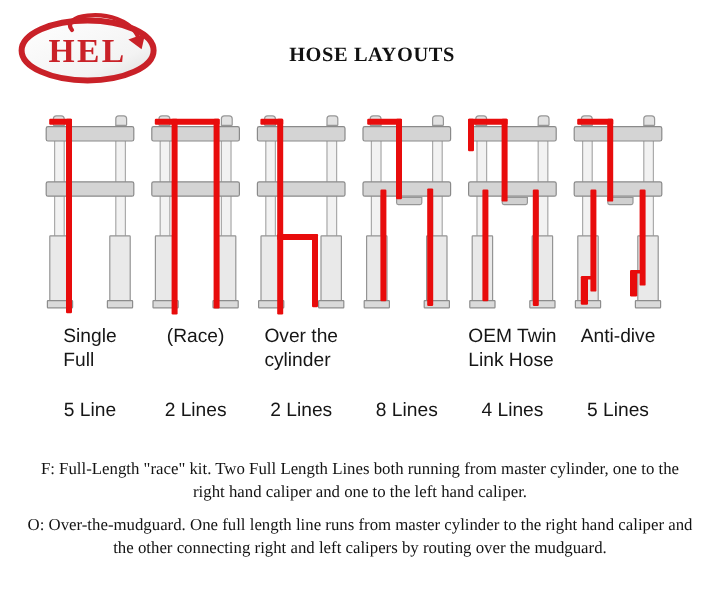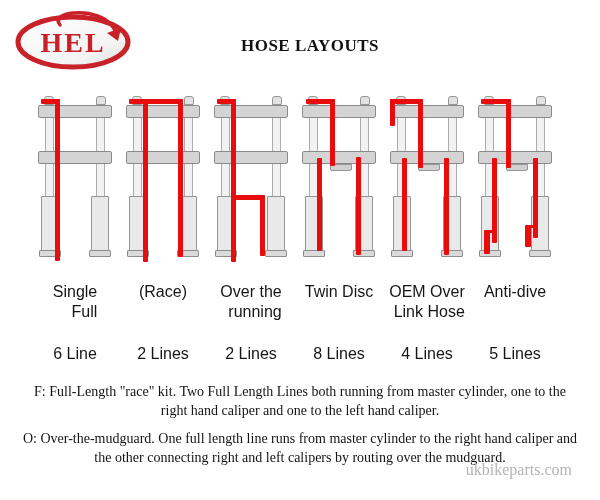--- a/index.html
+++ b/index.html
@@ -22,21 +22,21 @@
   .tube   { width:9px;  height:98px; top:8px; background:#f2f2f2; border:1px solid #ababab; }
   .yoke   { left:0; width:74px; height:13px; background:#d4d4d4; border:1px solid #8a8a8a;
             border-radius:2px; }
   .slider { width:18px; height:58px; top:100px; background:#e9e9e9; border:1px solid #949494;
             border-radius:1px; }
   .foot   { width:22px; height:7px; top:154px; background:#dadada; border:1px solid #8d8d8d;
             border-radius:1px; }
   .junction { background:#d0d0d0; border:1px solid #969696; border-radius:0 0 2px 2px; }
   .hose   { border-radius:1px; }
 
-  .label { margin-top:20px; height:42px; text-align:right; font-size:16px;
+  .label { margin-top:9px; height:42px; text-align:left; font-size:16px;
            line-height:20px; color:#161616; white-space:nowrap; }
   .count { margin-top:21px; font-size:16px; color:#161616; white-space:nowrap; }
 
   
   #notes { position:absolute; left:20px; top:382px; width:560px; text-align:center;
            font-family:"Liberation Serif", serif; font-size:14px; line-height:19px;
            color:#131313; }
   #notes p { margin:0 0 9px 0; }
 
   #watermark { position:absolute; right:28px; top:461px;
@@ -76,21 +76,21 @@
           <div class="yoke" style="top: 55px;"></div>
           <div class="cap" style="left: 6px;"></div>
           <div class="cap" style="left: 58px;"></div>
           <div class="hose" style="left: 3px; top: 3px; width: 19px; height: 5px; background: rgb(232, 12, 12);"></div>
           <div class="hose" style="left: 17px; top: 3px; width: 5px; height: 162px; background: rgb(232, 12, 12);"></div>
         </div>
         <div class="label">
           <div>Single</div>
           <div>Full</div>
         </div>
-        <div class="count">6 Line</div>
+        <div class="count">5 Line</div>
       </div>
       <div class="cell">
         <div class="fork">
           <div class="tube" style="left: 7px;"></div>
           <div class="tube" style="left: 58px;"></div>
           <div class="slider" style="left: 3px;"></div>
           <div class="slider" style="left: 53px;"></div>
           <div class="foot" style="left: 1px;"></div>
           <div class="foot" style="left: 51px;"></div>
           <div class="yoke" style="top: 9px;"></div>
@@ -118,21 +118,21 @@
           <div class="yoke" style="top: 55px;"></div>
           <div class="cap" style="left: 6px;"></div>
           <div class="cap" style="left: 58px;"></div>
           <div class="hose" style="left: 3px; top: 3px; width: 19px; height: 5px; background: rgb(232, 12, 12);"></div>
           <div class="hose" style="left: 17px; top: 3px; width: 5px; height: 163px; background: rgb(232, 12, 12);"></div>
           <div class="hose" style="left: 17px; top: 99px; width: 34px; height: 5px; background: rgb(232, 12, 12);"></div>
           <div class="hose" style="left: 46px; top: 99px; width: 5px; height: 61px; background: rgb(232, 12, 12);"></div>
         </div>
         <div class="label">
           <div>Over the</div>
-          <div>running</div>
+          <div>cylinder</div>
         </div>
         <div class="count">2 Lines</div>
       </div>
       <div class="cell">
         <div class="fork">
           <div class="tube" style="left: 7px;"></div>
           <div class="tube" style="left: 58px;"></div>
           <div class="slider" style="left: 3px;"></div>
           <div class="slider" style="left: 53px;"></div>
           <div class="foot" style="left: 1px;"></div>
@@ -141,21 +141,20 @@
           <div class="yoke" style="top: 55px;"></div>
           <div class="cap" style="left: 6px;"></div>
           <div class="cap" style="left: 58px;"></div>
           <div class="junction" style="left: 28px; top: 68px; width: 22px; height: 7px;"></div>
           <div class="hose" style="left: 4px; top: 3px; width: 29px; height: 5px; background: rgb(232, 12, 12);"></div>
           <div class="hose" style="left: 28px; top: 3px; width: 5px; height: 67px; background: rgb(232, 12, 12);"></div>
           <div class="hose" style="left: 15px; top: 62px; width: 5px; height: 93px; background: rgb(232, 12, 12);"></div>
           <div class="hose" style="left: 54px; top: 61px; width: 5px; height: 98px; background: rgb(232, 12, 12);"></div>
         </div>
         <div class="label">
-          <div>Twin Disc</div>
         </div>
         <div class="count">8 Lines</div>
       </div>
       <div class="cell">
         <div class="fork">
           <div class="tube" style="left: 7px;"></div>
           <div class="tube" style="left: 58px;"></div>
           <div class="slider" style="left: 3px;"></div>
           <div class="slider" style="left: 53px;"></div>
           <div class="foot" style="left: 1px;"></div>
@@ -165,21 +164,21 @@
           <div class="cap" style="left: 6px;"></div>
           <div class="cap" style="left: 58px;"></div>
           <div class="junction" style="left: 28px; top: 68px; width: 22px; height: 7px;"></div>
           <div class="hose" style="left: 0px; top: 3px; width: 33px; height: 5px; background: rgb(232, 12, 12);"></div>
           <div class="hose" style="left: 0px; top: 3px; width: 5px; height: 27px; background: rgb(232, 12, 12);"></div>
           <div class="hose" style="left: 28px; top: 3px; width: 5px; height: 69px; background: rgb(232, 12, 12);"></div>
           <div class="hose" style="left: 12px; top: 62px; width: 5px; height: 93px; background: rgb(232, 12, 12);"></div>
           <div class="hose" style="left: 54px; top: 62px; width: 5px; height: 97px; background: rgb(232, 12, 12);"></div>
         </div>
         <div class="label">
-          <div>OEM Over</div>
+          <div>OEM Twin</div>
           <div>Link Hose</div>
         </div>
         <div class="count">4 Lines</div>
       </div>
       <div class="cell">
         <div class="fork">
           <div class="tube" style="left: 7px;"></div>
           <div class="tube" style="left: 58px;"></div>
           <div class="slider" style="left: 3px;"></div>
           <div class="slider" style="left: 53px;"></div>
@@ -204,15 +203,14 @@
         </div>
         <div class="count">5 Lines</div>
       </div>
     </div>
 
   <div id="notes">
     <p>F: Full-Length "race" kit. Two Full Length Lines both running from master cylinder, one to the right hand caliper and one to the left hand caliper.</p>
     <p>O: Over-the-mudguard. One full length line runs from master cylinder to the right hand caliper and the other connecting right and left calipers by routing over the mudguard.</p>
   </div>
 
-  <div id="watermark">ukbikeparts.com</div>
 
 </div>
 
 </body></html>

